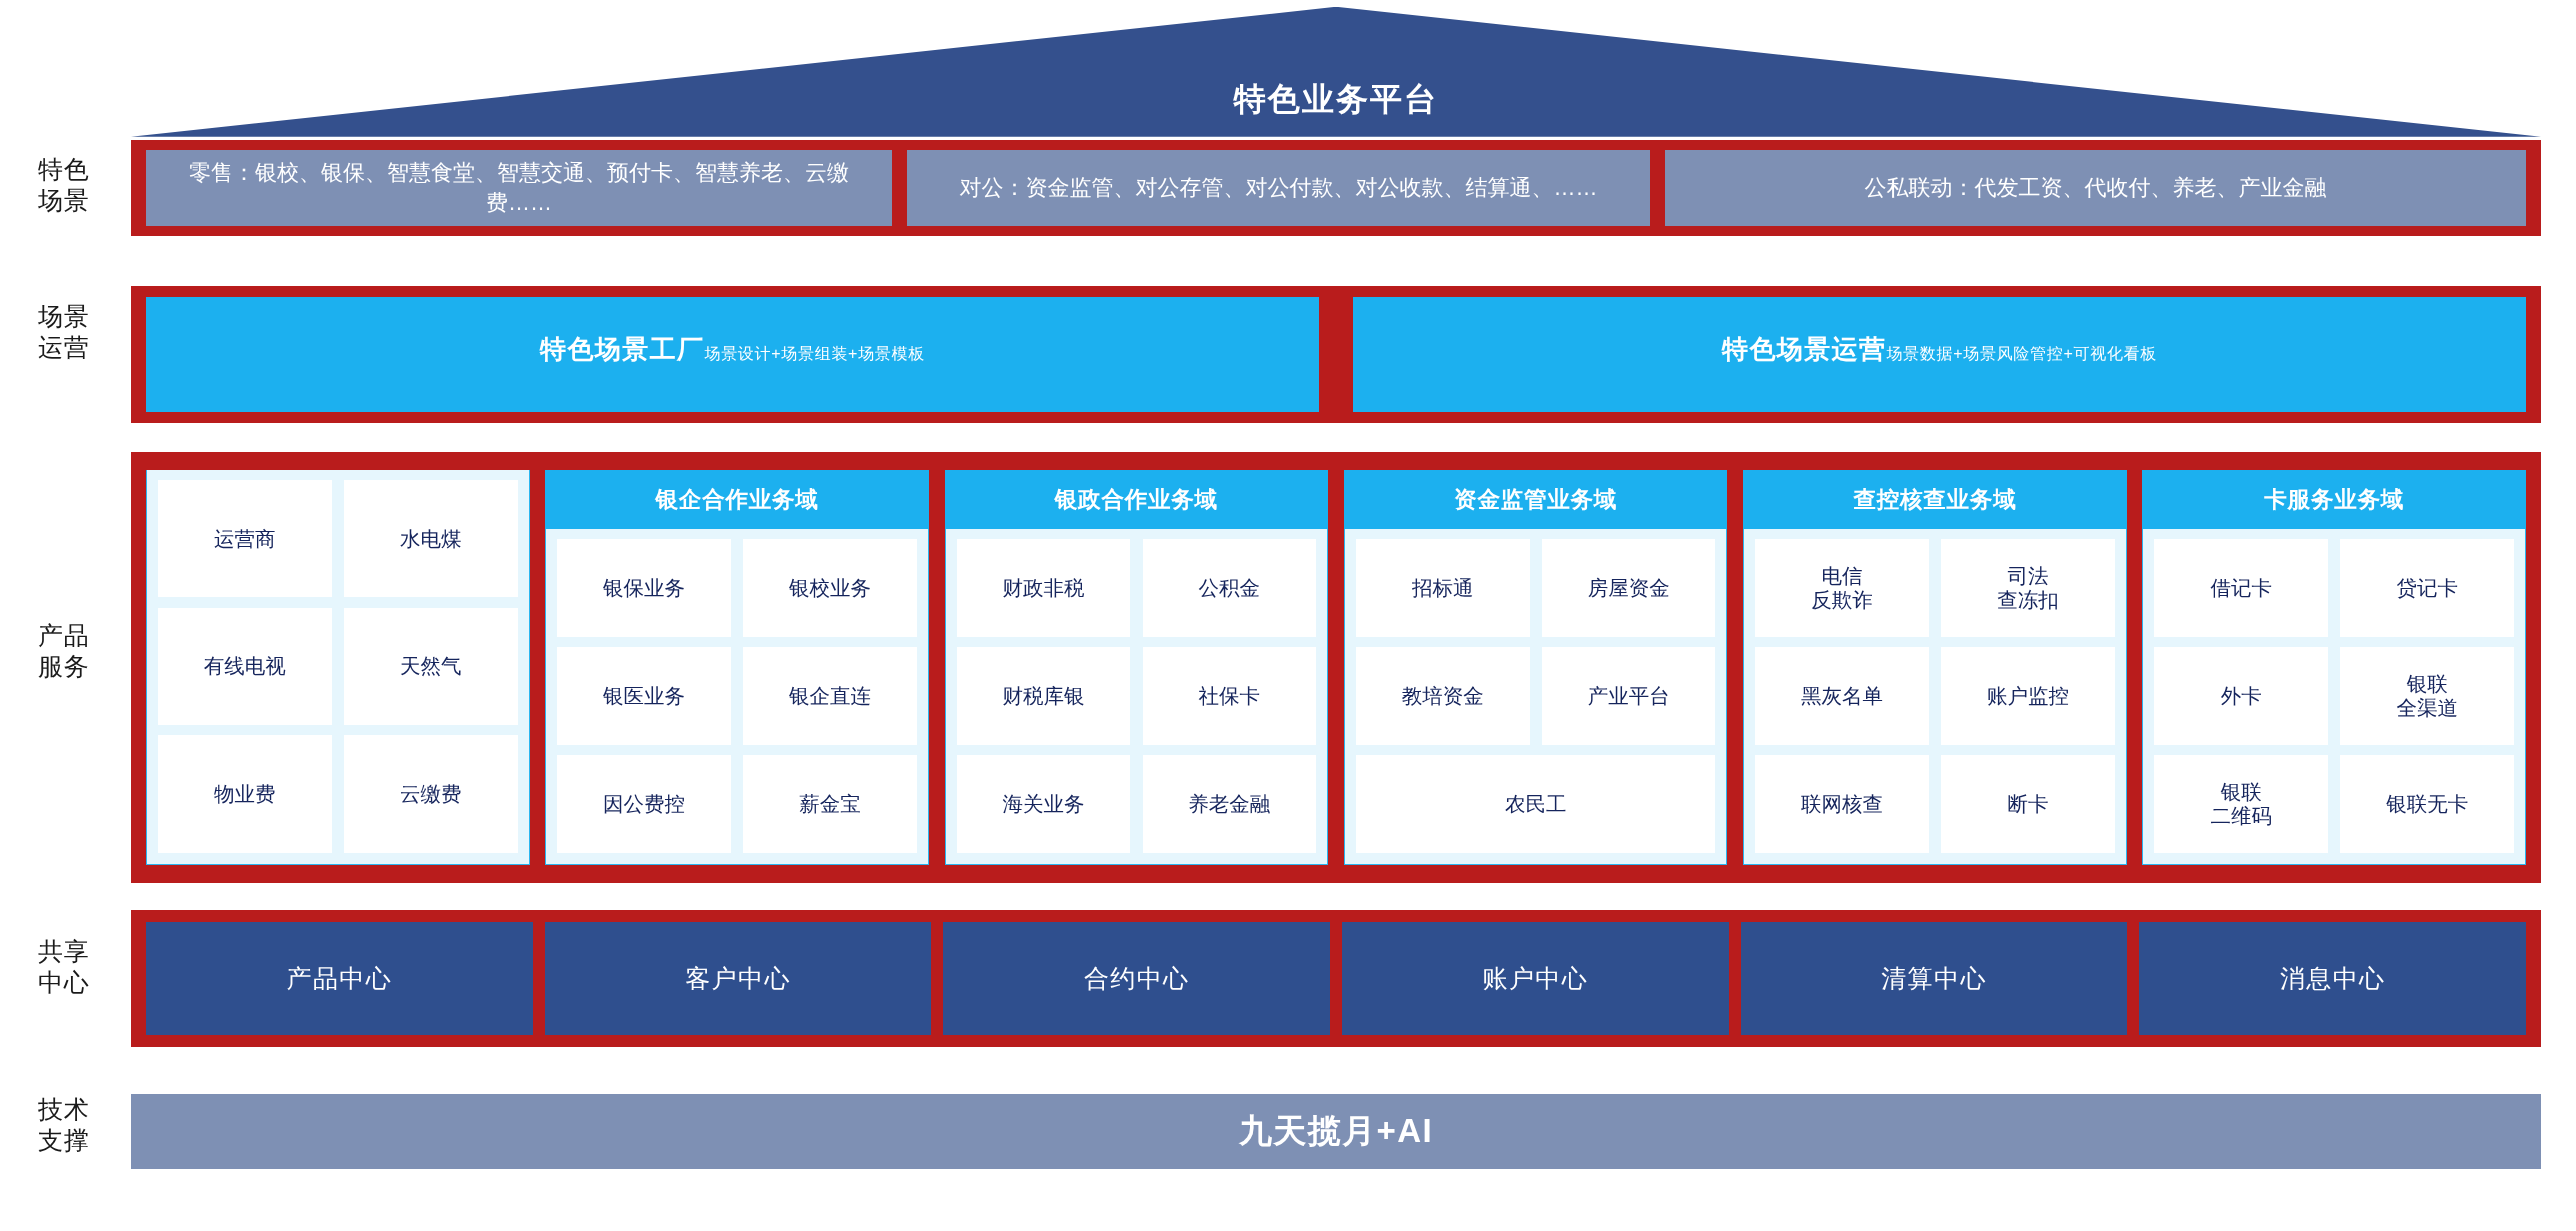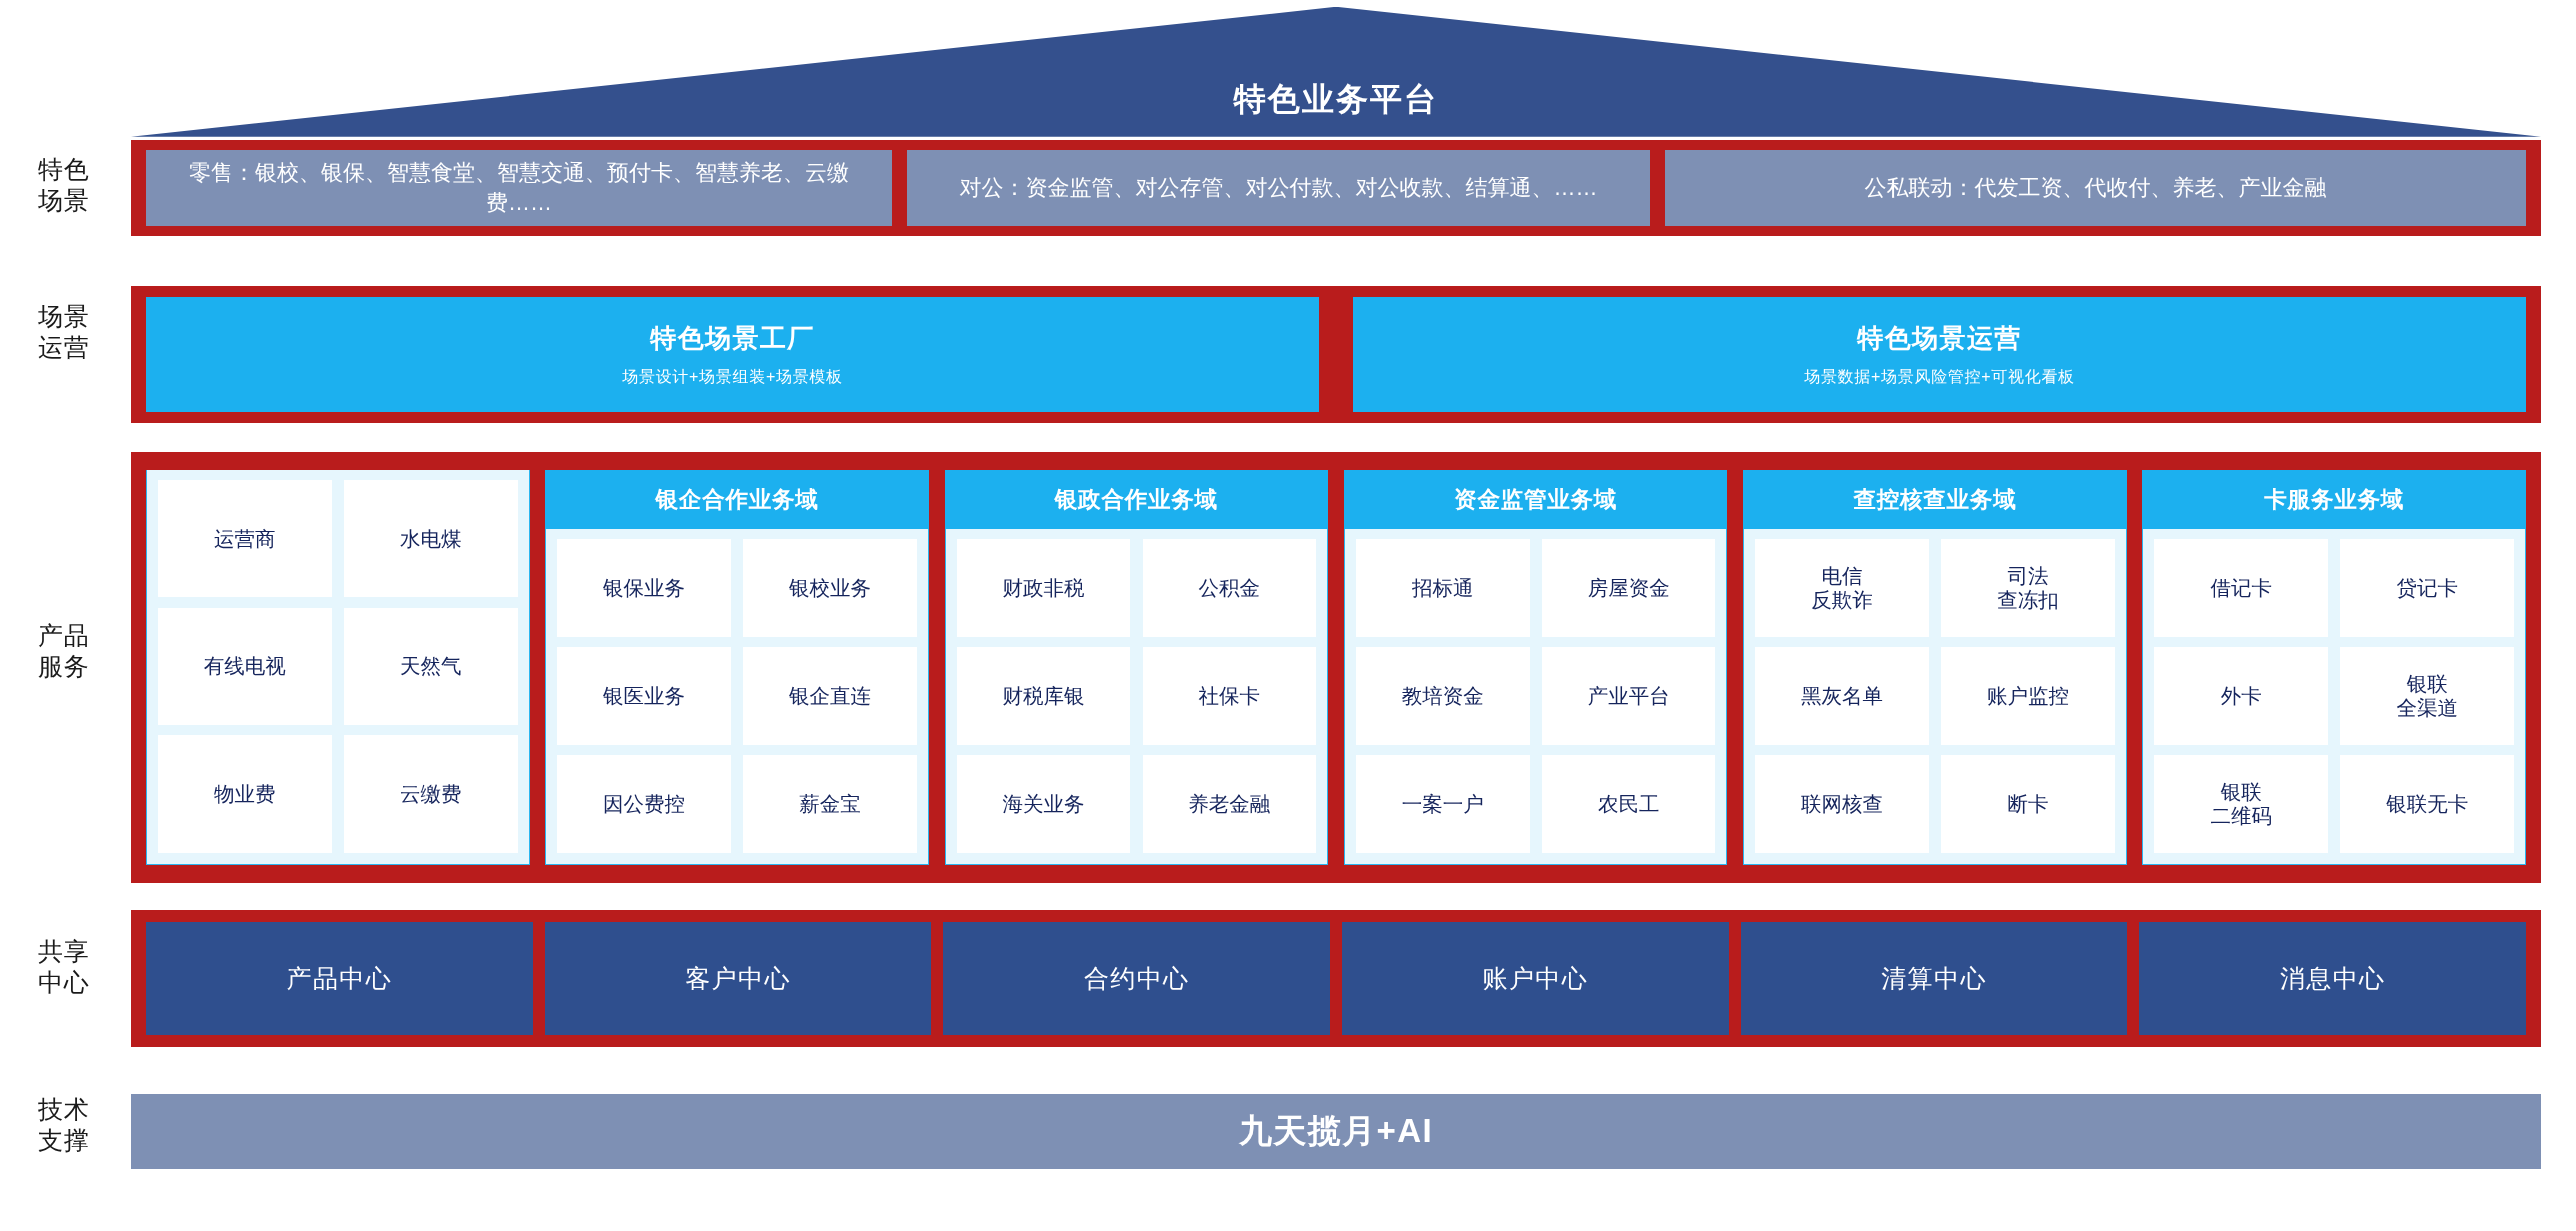--- a/index.html
+++ b/index.html
@@ -104,21 +104,21 @@
     display: flex;
     padding: 11px 15px;
     gap: 34px;
     box-sizing: border-box;
   }
   .ops-box {
     flex: 1 1 0;
     background: #1cb0ef;
     color: #ffffff;
     display: flex;
-    flex-direction: column;
+    flex-direction: row;
     align-items: center;
     justify-content: center;
     box-sizing: border-box;
     padding: 5.5px 6.8px;
   }
   .ops-title {
     font-size: 26px;
     font-weight: bold;
     letter-spacing: 1.4px;
     margin-bottom: 11px;
@@ -322,21 +322,20 @@
           <div class="domain-body">
             <div class="cell-row">
               <div class="cell">招标通</div>
               <div class="cell">房屋资金</div>
             </div>
             <div class="cell-row">
               <div class="cell">教培资金</div>
               <div class="cell">产业平台</div>
             </div>
             <div class="cell-row">
-              <div class="cell">一案一户</div>
               <div class="cell">农民工</div>
             </div>
           </div>
         </div>
         <div class="domain-col">
           <div class="domain-head">查控核查业务域</div>
           <div class="domain-body">
             <div class="cell-row">
               <div class="cell">电信
 反欺诈</div>

